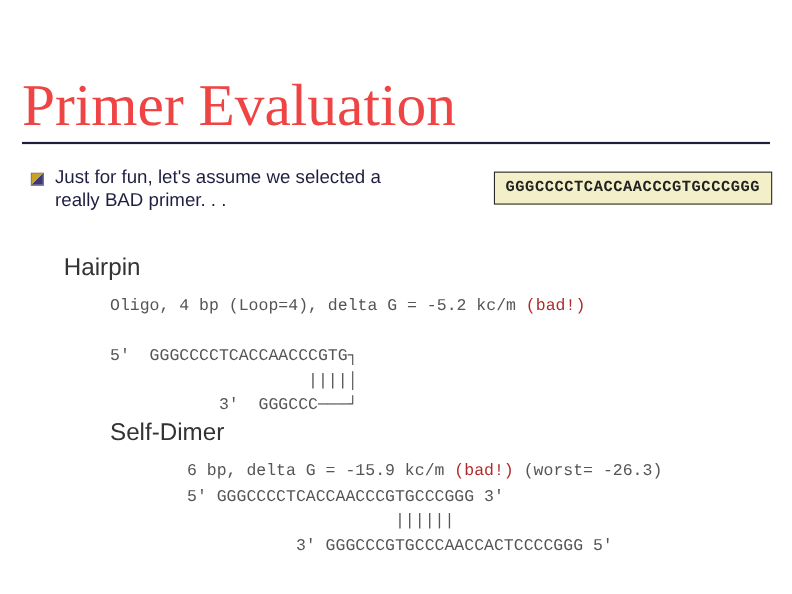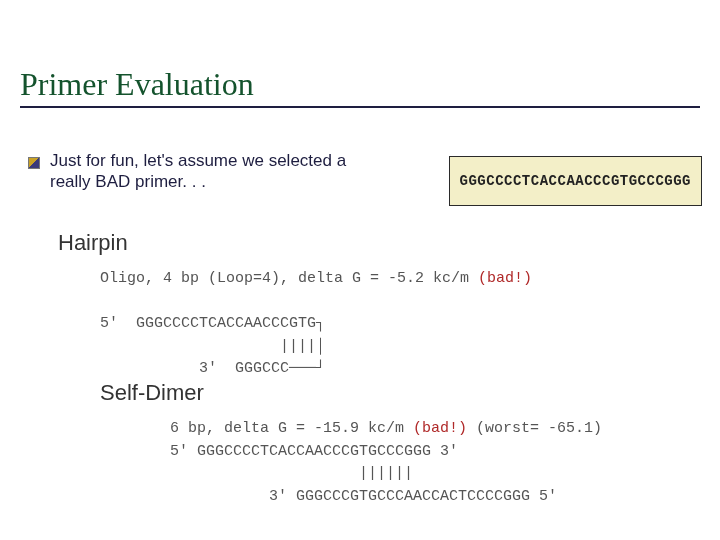--- a/index.html
+++ b/index.html
@@ -19,23 +19,23 @@
     box-sizing: border-box;
   }
   .title-wrap {
     position: absolute;
     left: 20px;
     top: 68px;
     right: 20px;
   }
   .title {
     font-family: "Times New Roman", Times, serif;
-    font-size: 32px;
+    font-size: 54px;
     font-weight: 400;
-    color: #14532d;
+    color: #ef4444;
     margin: 0 0 4px 0;
     line-height: 1.05;
   }
   .title-underline {
     height: 2px;
     background: #1e1e40;
     width: 680px;
   }
   .bullet-row {
     position: absolute;
@@ -63,21 +63,21 @@
     line-height: 1.25;
     color: #1e1e40;
     font-family: Verdana, Arial, sans-serif;
   }
   .seq-box {
     position: absolute;
     right: 18px;
     top: 156px;
     background: #f3efc8;
     border: 1px solid #2a2a2a;
-    padding: 16px 10px;
+    padding: 6px 10px;
     font-family: "Courier New", Courier, monospace;
     font-size: 14px;
     font-weight: bold;
     color: #222;
     letter-spacing: 0.5px;
     white-space: nowrap;
   }
   .section-label {
     position: absolute;
     font-family: Arial, sans-serif;
@@ -119,18 +119,18 @@
   <div class="section-label hairpin-label">Hairpin</div>
 
   <div class="mono-block hairpin-block"><span>Oligo, 4 bp (Loop=4), delta G = -5.2 kc/m </span><span class="bad">(bad!)</span>
 
 <span>5'  GGGCCCCTCACCAACCCGTG┐</span>
 <span>                    ||||│</span>
 <span>           3'  GGGCCC───┘</span></div>
 
   <div class="section-label selfdimer-label">Self-Dimer</div>
 
-  <div class="mono-block selfdimer-block"><span>6 bp, delta G = -15.9 kc/m </span><span class="bad2">(bad!)</span><span> (worst= -65.1)</span>
+  <div class="mono-block selfdimer-block"><span>6 bp, delta G = -15.9 kc/m </span><span class="bad2">(bad!)</span><span> (worst= -26.3)</span>
 <span>5' GGGCCCCTCACCAACCCGTGCCCGGG 3'</span>
 <span>                     ||||||</span>
 <span>           3' GGGCCCGTGCCCAACCACTCCCCGGG 5'</span></div>
 
 </div>
 
 </body></html>

